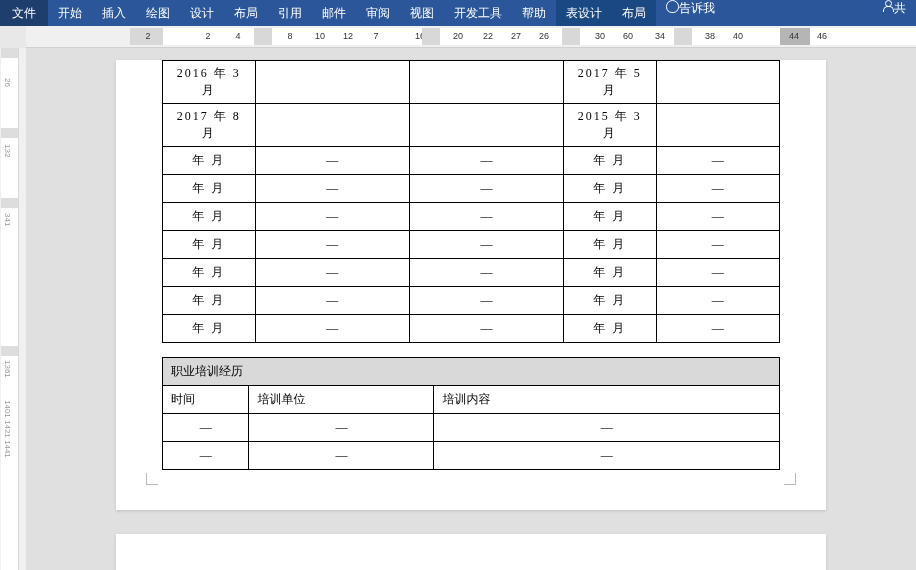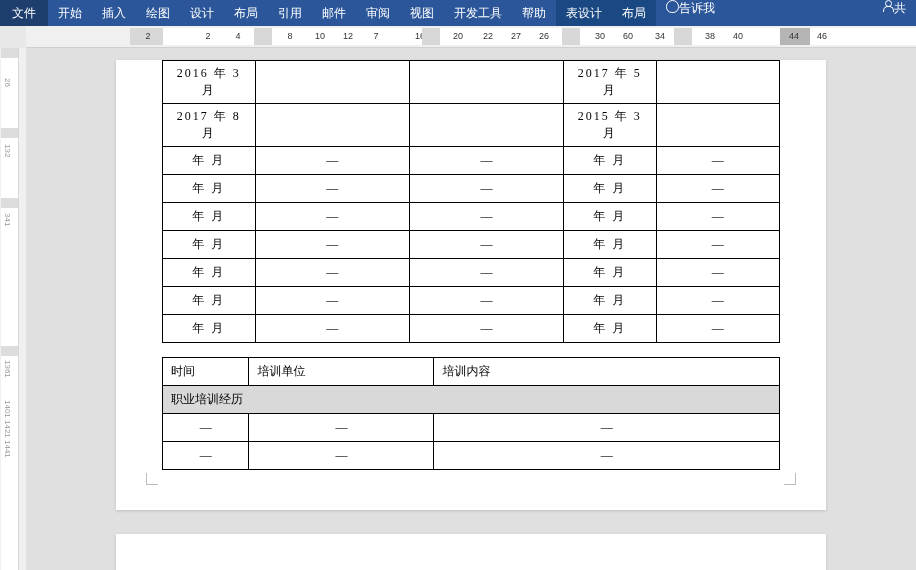--- a/index.html
+++ b/index.html
@@ -323,27 +323,27 @@
     </table>
     <div class="spacer"></div>
     <table class="doc">
       <colgroup>
           <col style="width:14%">
           <col style="width:30%">
           <col style="width:56%">
         </colgroup>
       <tbody>
           <tr>
+            <td colspan="3" class="hdr">职业培训经历</td>
+          </tr>
+      <tr>
         <td class="left">时间</td>
         <td class="left">培训单位</td>
         <td class="left">培训内容</td>
       </tr>
-      <tr>
-            <td colspan="3" class="hdr">职业培训经历</td>
-          </tr>
       </tbody>
         <tbody id="t2body">
           <tr>
             <td>—</td>
             <td>—</td>
             <td>—</td>
           </tr>
           <tr>
             <td>—</td>
             <td>—</td>

